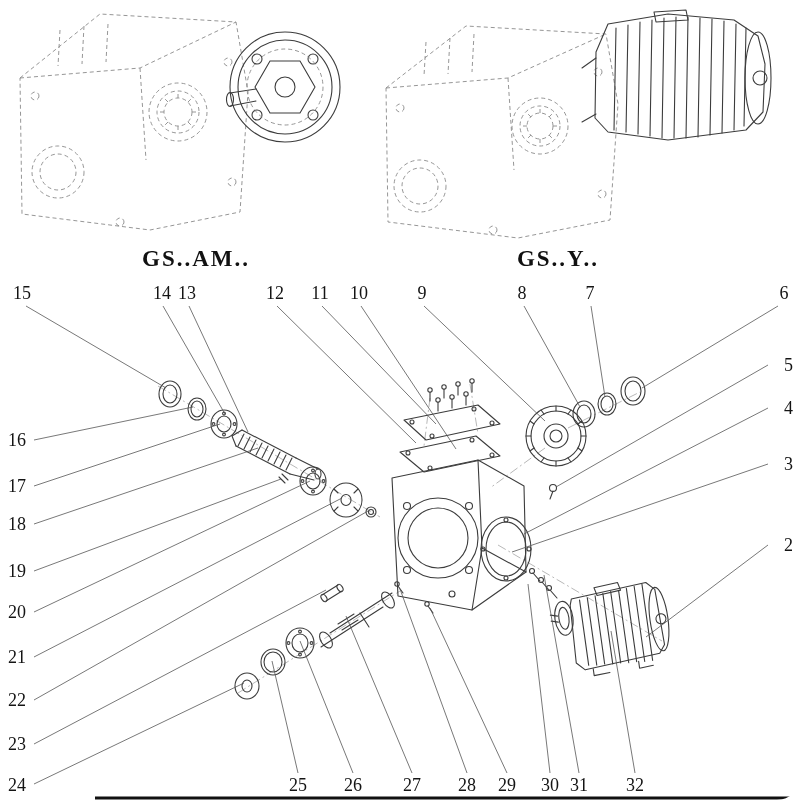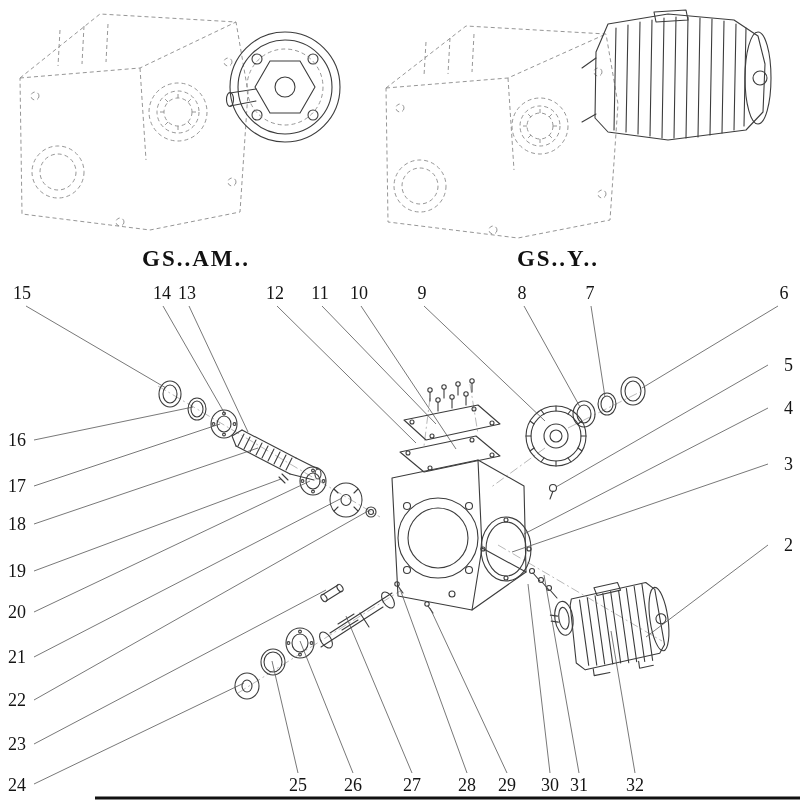--- a/index.html
+++ b/index.html
@@ -1,17 +1,17 @@
 <!DOCTYPE html>
 <html><head>
 <meta charset="utf-8">
 <style>
   html,body{margin:0;padding:0;background:#fff;}
   .stage{position:relative;width:800px;height:800px;background:#ffffff;overflow:hidden;
-         font-family:"Liberation Serif",serif;}
+         font-family:"Liberation Serif",serif;border-radius:23px;}
   svg{display:block;}
   .solid{stroke:#3c3c3c;fill:none;stroke-width:1.1;stroke-linecap:round;stroke-linejoin:round;}
   .dash{stroke:#8a8a8a;fill:none;stroke-width:0.9;stroke-dasharray:4 3;stroke-linejoin:round;}
   .ctr{stroke:#9a9a9a;fill:none;stroke-width:0.7;stroke-dasharray:9 3 2 3;}
   .leader{stroke:#555;stroke-width:0.8;}
   text.callout{font-family:"Liberation Serif",serif;font-size:18px;fill:#141414;}
   text.variant{font-family:"Liberation Serif",serif;font-size:23px;font-weight:bold;
                letter-spacing:2px;fill:#111;text-anchor:middle;}
   .edge{stroke:#111;stroke-width:3;}
 </style>

